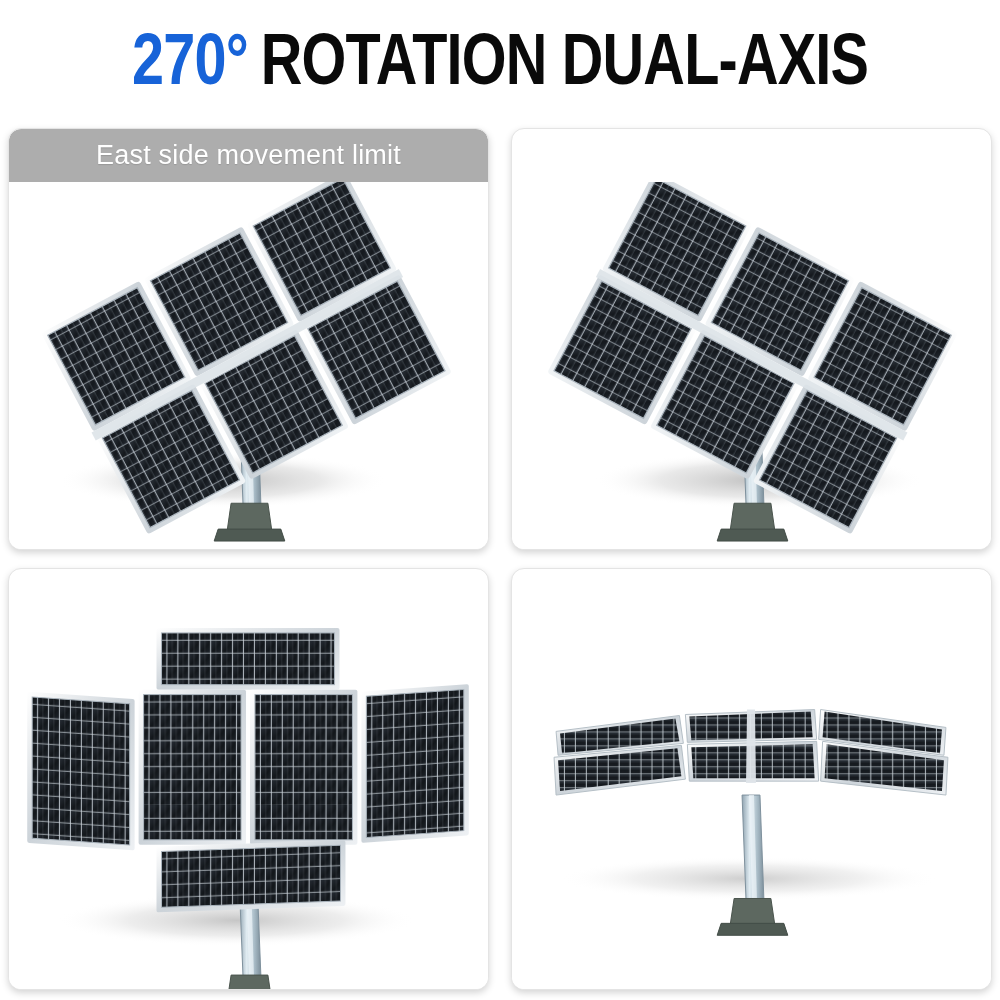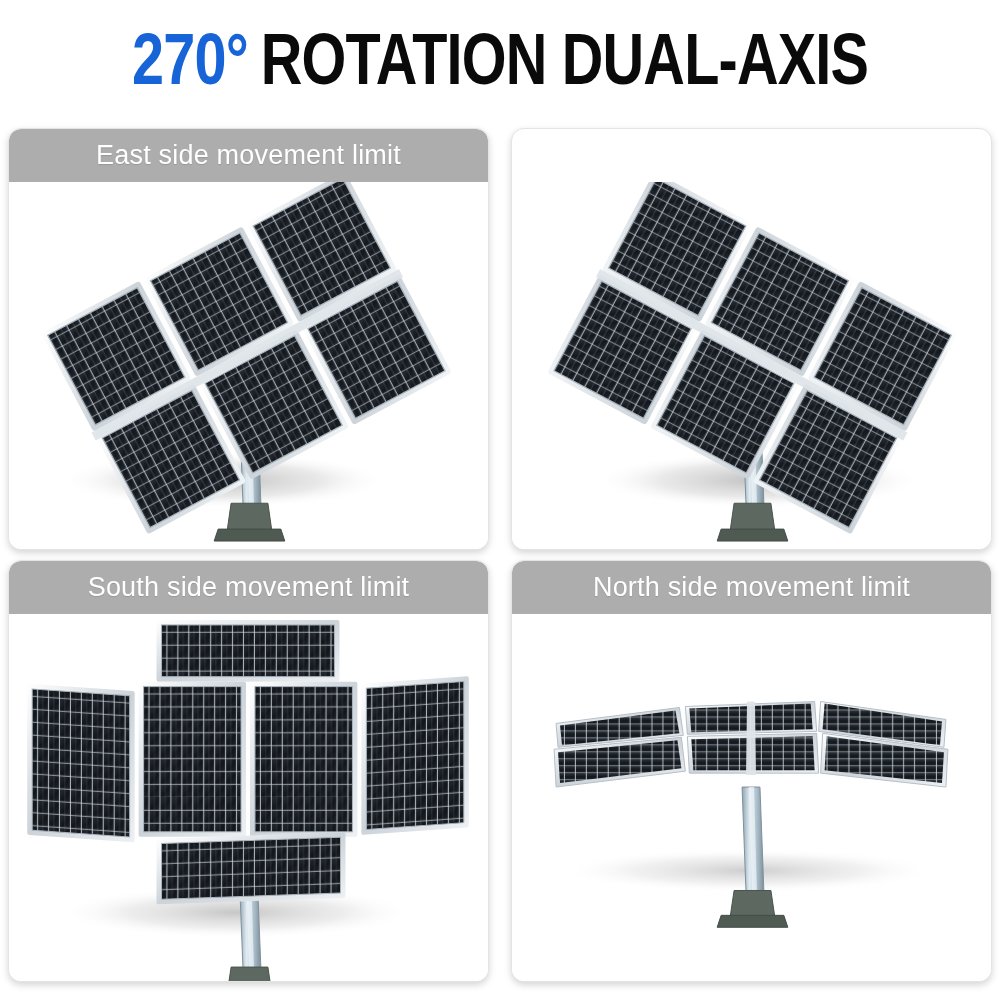--- a/index.html
+++ b/index.html
@@ -30,21 +30,21 @@
   .title .deg{color:#1763d8;margin-right:16px;}
   .title .rest{color:#0a0a0a;}
 
   
   .grid{
     position:absolute;left:8px;top:128px;
     width:984px;height:862px;
     display:grid;
     grid-template-columns:481px 481px;
     grid-template-rows:422px 422px;
-    gap:10px 22px;
+    gap:18px 22px;
   }
   .card{
     position:relative;
     border-radius:13px;
     background:#ffffff;
     box-shadow:0 3px 7px rgba(0,0,0,.17);
     overflow:hidden;
     border:1px solid #e4e4e4;
   }
   .card-header{
@@ -243,23 +243,20 @@
                 <rect x="5" y="5" width="102" height="102" fill="none" stroke="#aab4bd" stroke-width="1.2"></rect>
               </g>
               <rect x="-175" y="-6" width="350" height="9" fill="#dde3e8" opacity=".9"></rect>
             </g>
           </g>
         </svg>
       </div>
     </div>
 
     <div class="card">
-      <div class="card-header">
-        <span>South side movement limit</span>
-      </div>
       <div class="card-body">
         <svg viewBox="0 0 481 369" preserveAspectRatio="xMidYMid meet">
           <defs>
             <linearGradient id="cellS" x1="0" y1="0" x2="1" y2="1">
               <stop offset="0" stop-color="#262c34"></stop>
               <stop offset=".5" stop-color="#12161a"></stop>
               <stop offset="1" stop-color="#20262d"></stop>
             </linearGradient>
             <linearGradient id="frmS" x1="0" y1="0" x2="1" y2="1">
               <stop offset="0" stop-color="#ffffff"></stop>
@@ -331,23 +328,20 @@
                 <rect x="5" y="5" width="180" height="56" fill="url(#cgS)"></rect>
                 <rect x="5" y="5" width="180" height="56" fill="none" stroke="#aab4bd" stroke-width="1"></rect>
               </g>
             </g>
           </g>
         </svg>
       </div>
     </div>
 
     <div class="card">
-      <div class="card-header">
-        <span>North side movement limit</span>
-      </div>
       <div class="card-body">
         <svg viewBox="0 0 481 369" preserveAspectRatio="xMidYMid meet">
           <defs>
             <linearGradient id="cellN" x1="0" y1="0" x2="0" y2="1">
               <stop offset="0" stop-color="#2d343c"></stop>
               <stop offset=".5" stop-color="#14181d"></stop>
               <stop offset="1" stop-color="#1f252b"></stop>
             </linearGradient>
             <linearGradient id="frmN" x1="0" y1="0" x2="1" y2="1">
               <stop offset="0" stop-color="#ffffff"></stop>

